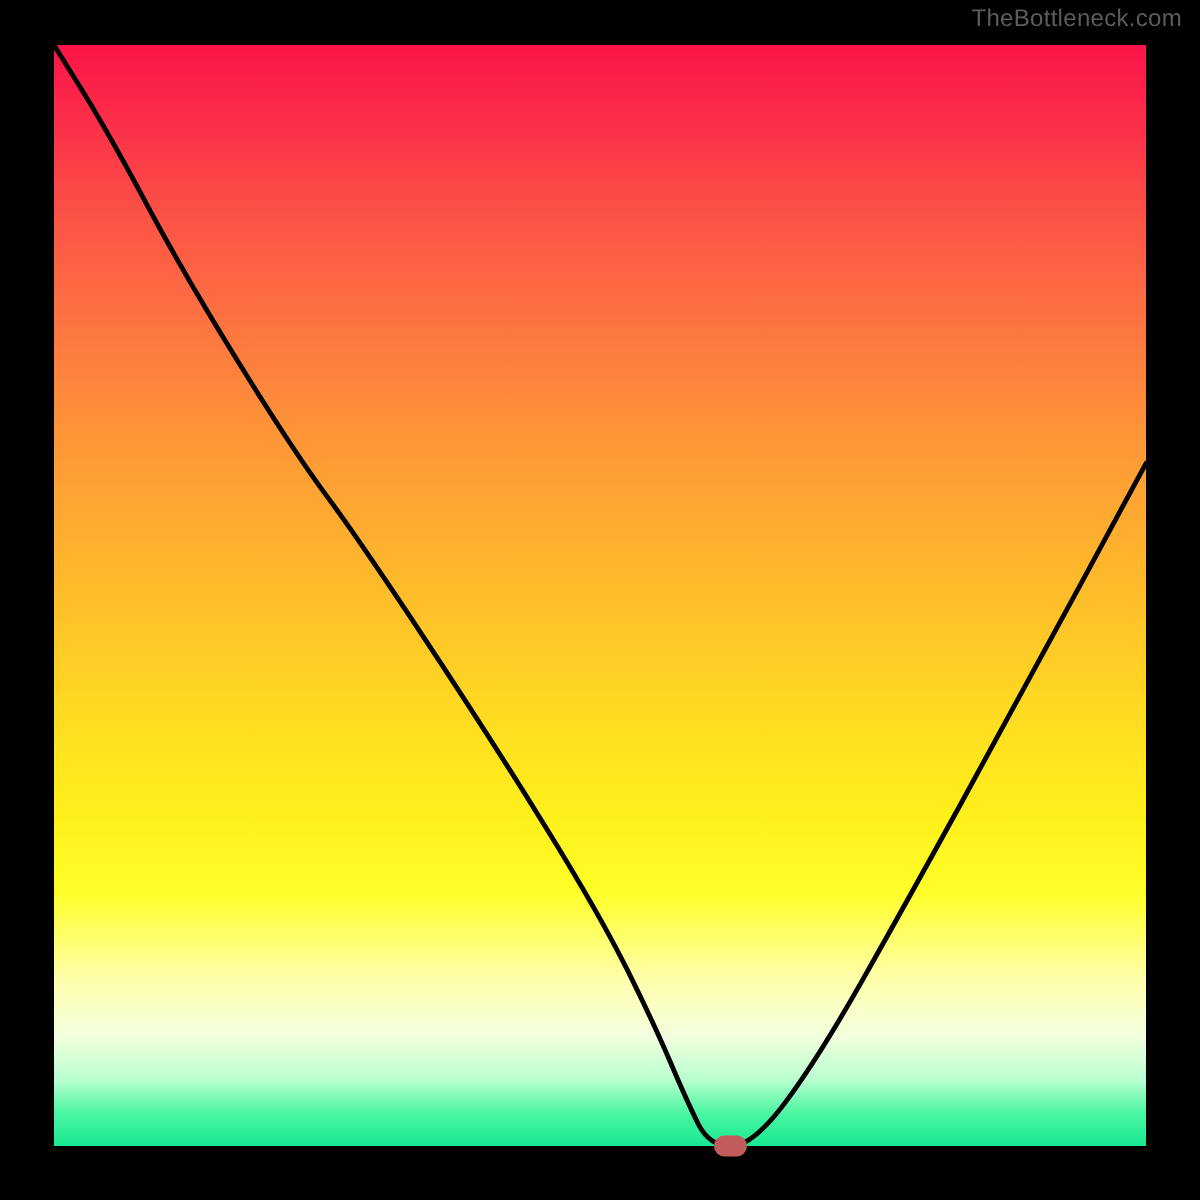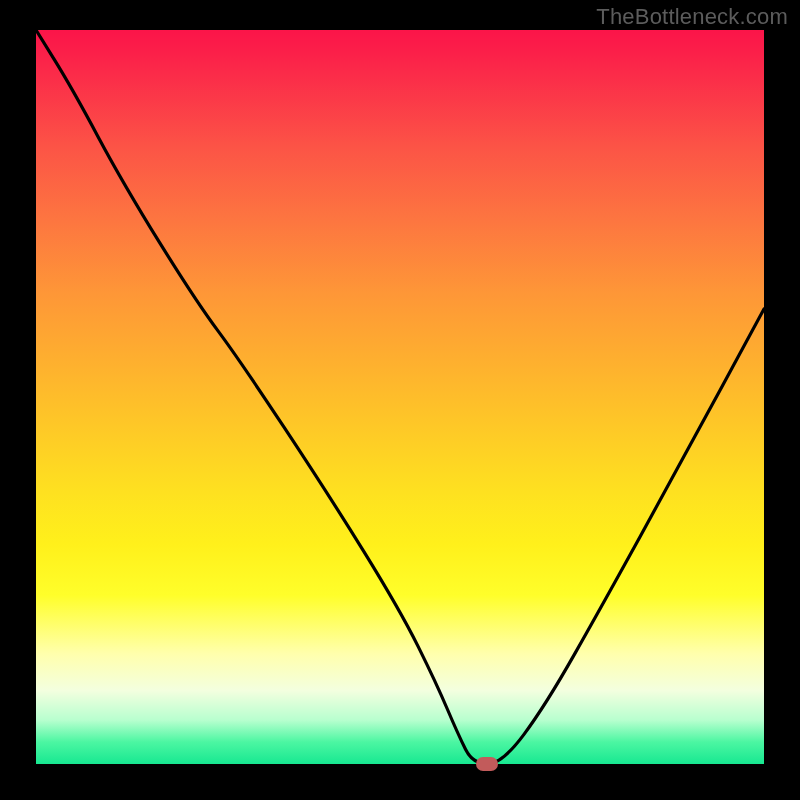--- a/index.html
+++ b/index.html
@@ -31,21 +31,21 @@
       #4cf6a2 97%,
       #17e891 100%
     );
   }
 
   .watermark {
     position: absolute;
     top: 4px;
     right: 12px;
     color: #5c5c5c;
-    font-size: 22px;
+    font-size: 16px;
     font-weight: 400;
     letter-spacing: 0.2px;
   }
 
   svg.curve {
     position: absolute;
     left: 0; top: 0;
     width: 100%; height: 100%;
     overflow: visible;
   }

